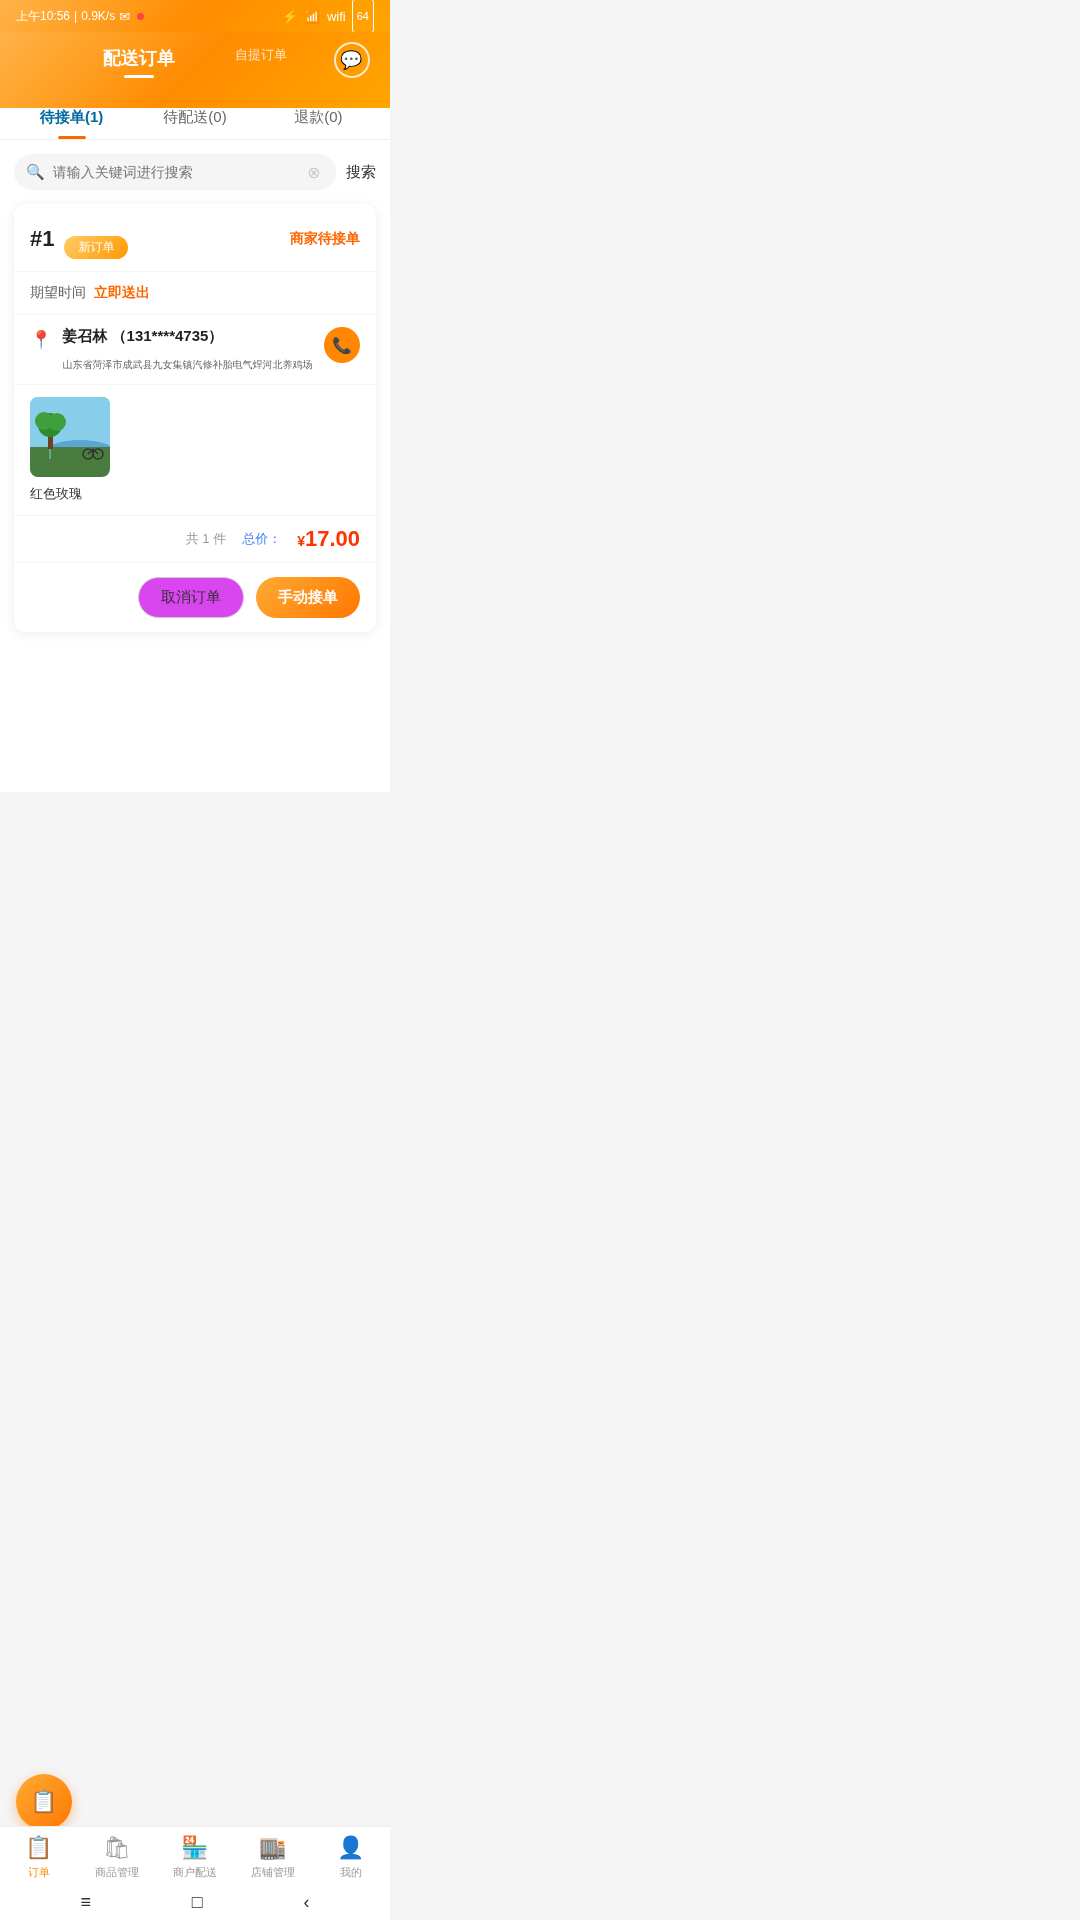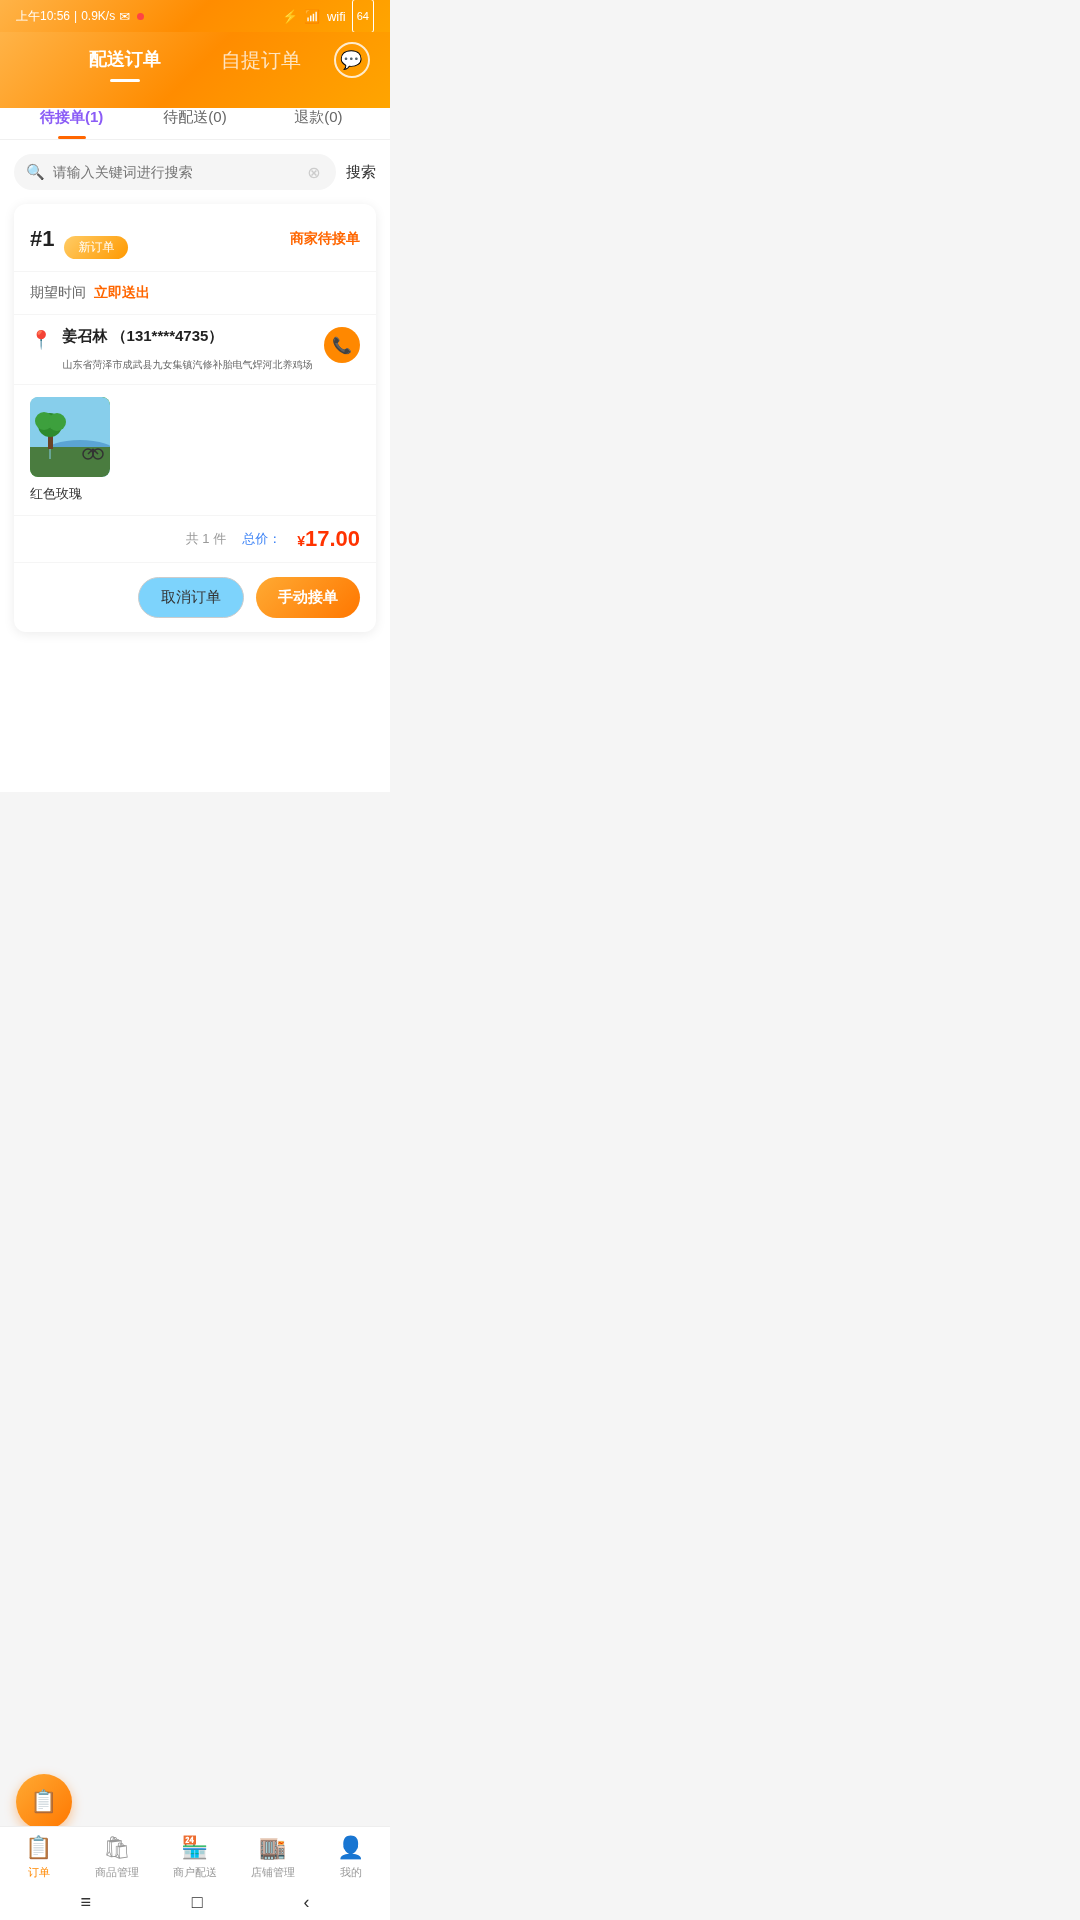--- a/index.html
+++ b/index.html
@@ -55,35 +55,35 @@
       border-radius: 3px;
       padding: 10px 4px;
       position: relative;
     }
 
     
     .header {
       background: linear-gradient(135deg, #ffb347 0%, #ff8c00 50%, #ffa500 100%);
       padding: 10px 20px 30px;
       display: flex;
-      align-items: flex-end;
+      align-items: center;
       justify-content: space-between;
       position: relative;
     }
 
     .header-tabs {
       display: flex;
       flex: 1;
       justify-content: center;
       gap: 60px;
     }
 
     .header-tab {
       color: rgba(255,255,255,0.75);
-      font-size: 20px;
+      font-size: 13px;
       cursor: pointer;
       position: relative;
       padding-bottom: 4px;
     }
 
     .header-tab.active {
       color: #fff;
       font-weight: 700;
       font-size: 18px;
     }
@@ -132,21 +132,21 @@
       flex: 1;
       text-align: center;
       padding: 16px 0 12px;
       font-size: 15px;
       color: #666;
       cursor: pointer;
       position: relative;
     }
 
     .sub-tab.active {
-      color: #8b5cf6;
+      color: #0369a1;
       font-weight: 700;
     }
 
     .sub-tab.active::after {
       content: '';
       position: absolute;
       bottom: 0;
       left: 50%;
       transform: translateX(-50%);
       width: 28px;
@@ -377,21 +377,21 @@
       padding: 14px 16px;
       display: flex;
       justify-content: flex-end;
       gap: 12px;
     }
 
     .btn-cancel {
       padding: 10px 22px;
       border: 1.5px solid #ccc;
       border-radius: 24px;
-      background: #7dd3fc;
+      background: #d946ef;
       font-size: 15px;
       color: #333;
       cursor: pointer;
     }
 
     .btn-accept {
       padding: 10px 22px;
       border: none;
       border-radius: 24px;
       background: linear-gradient(135deg, #ffaa33, #ff7700);

